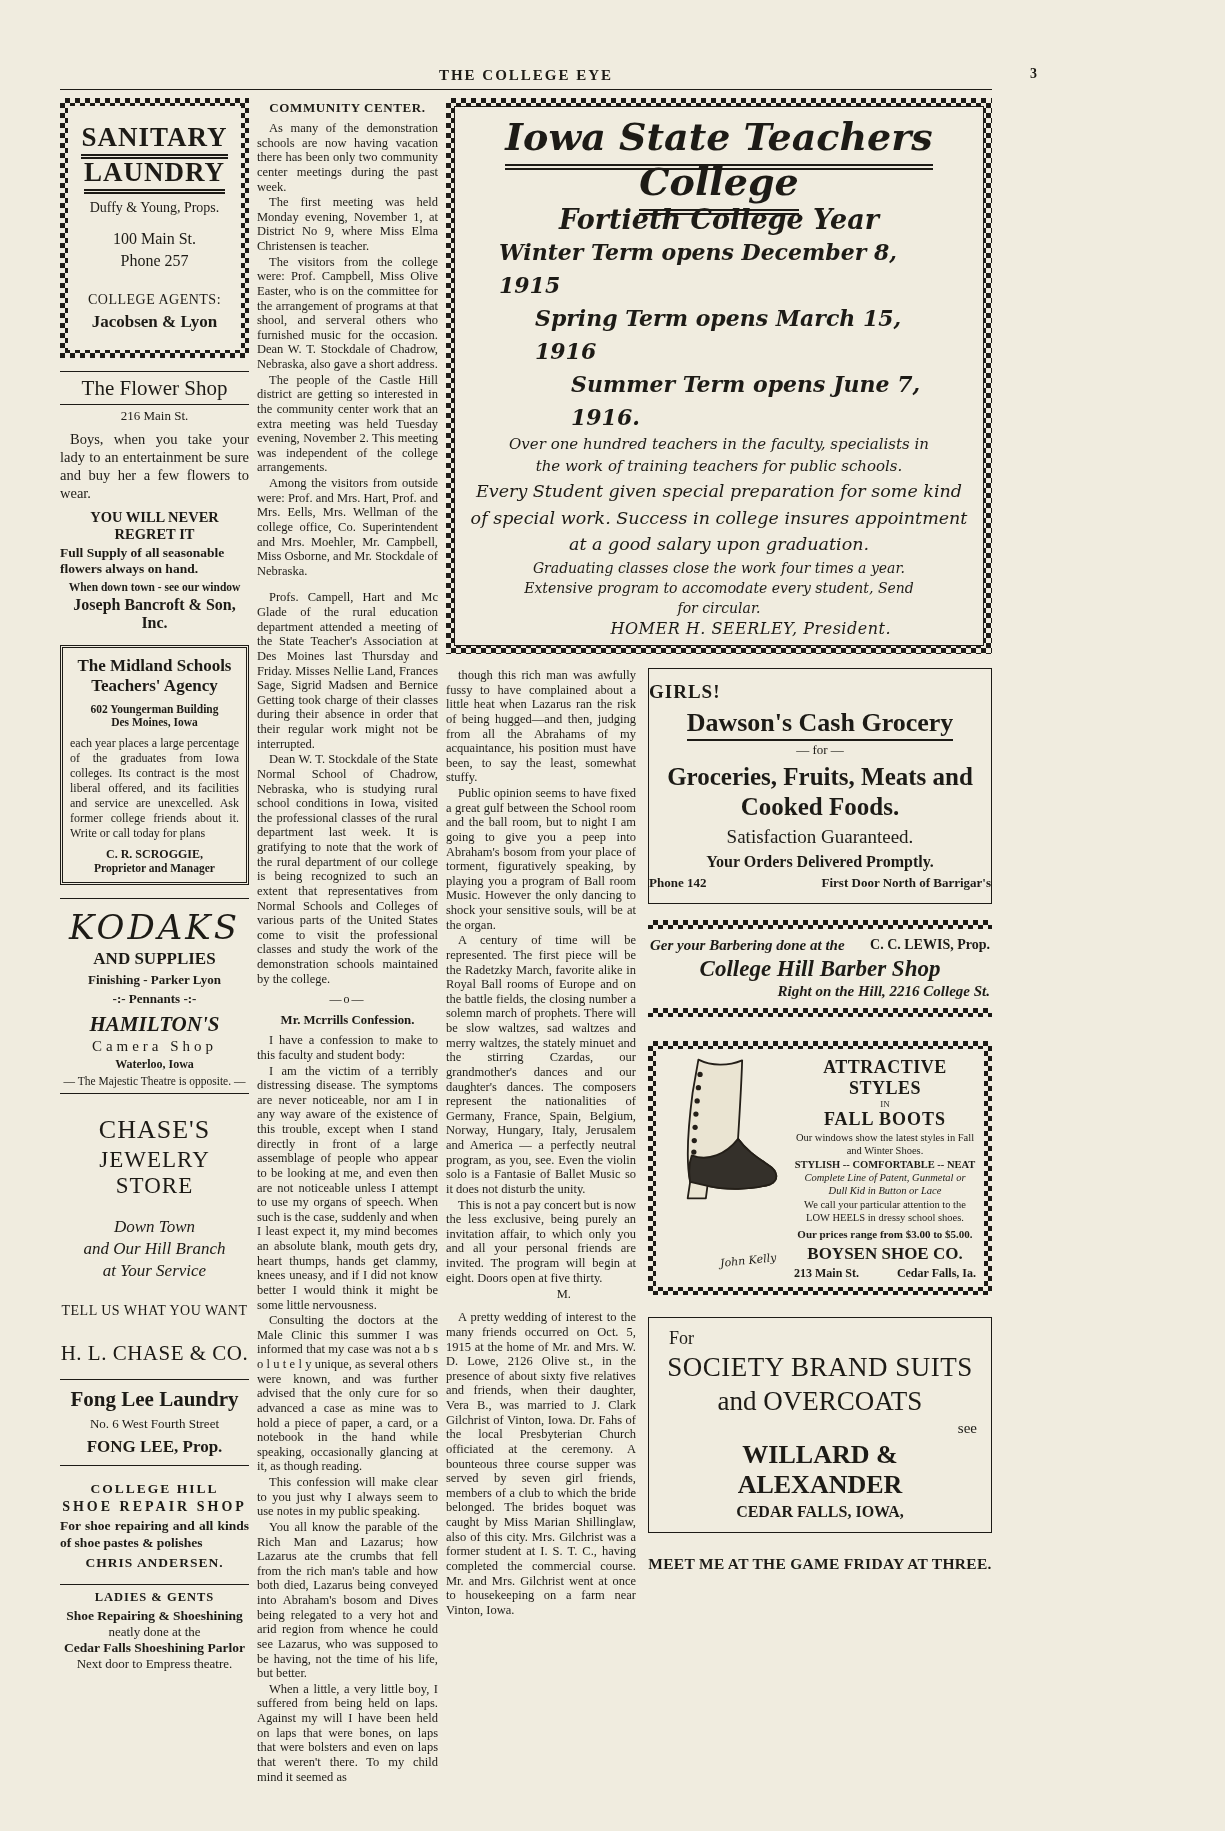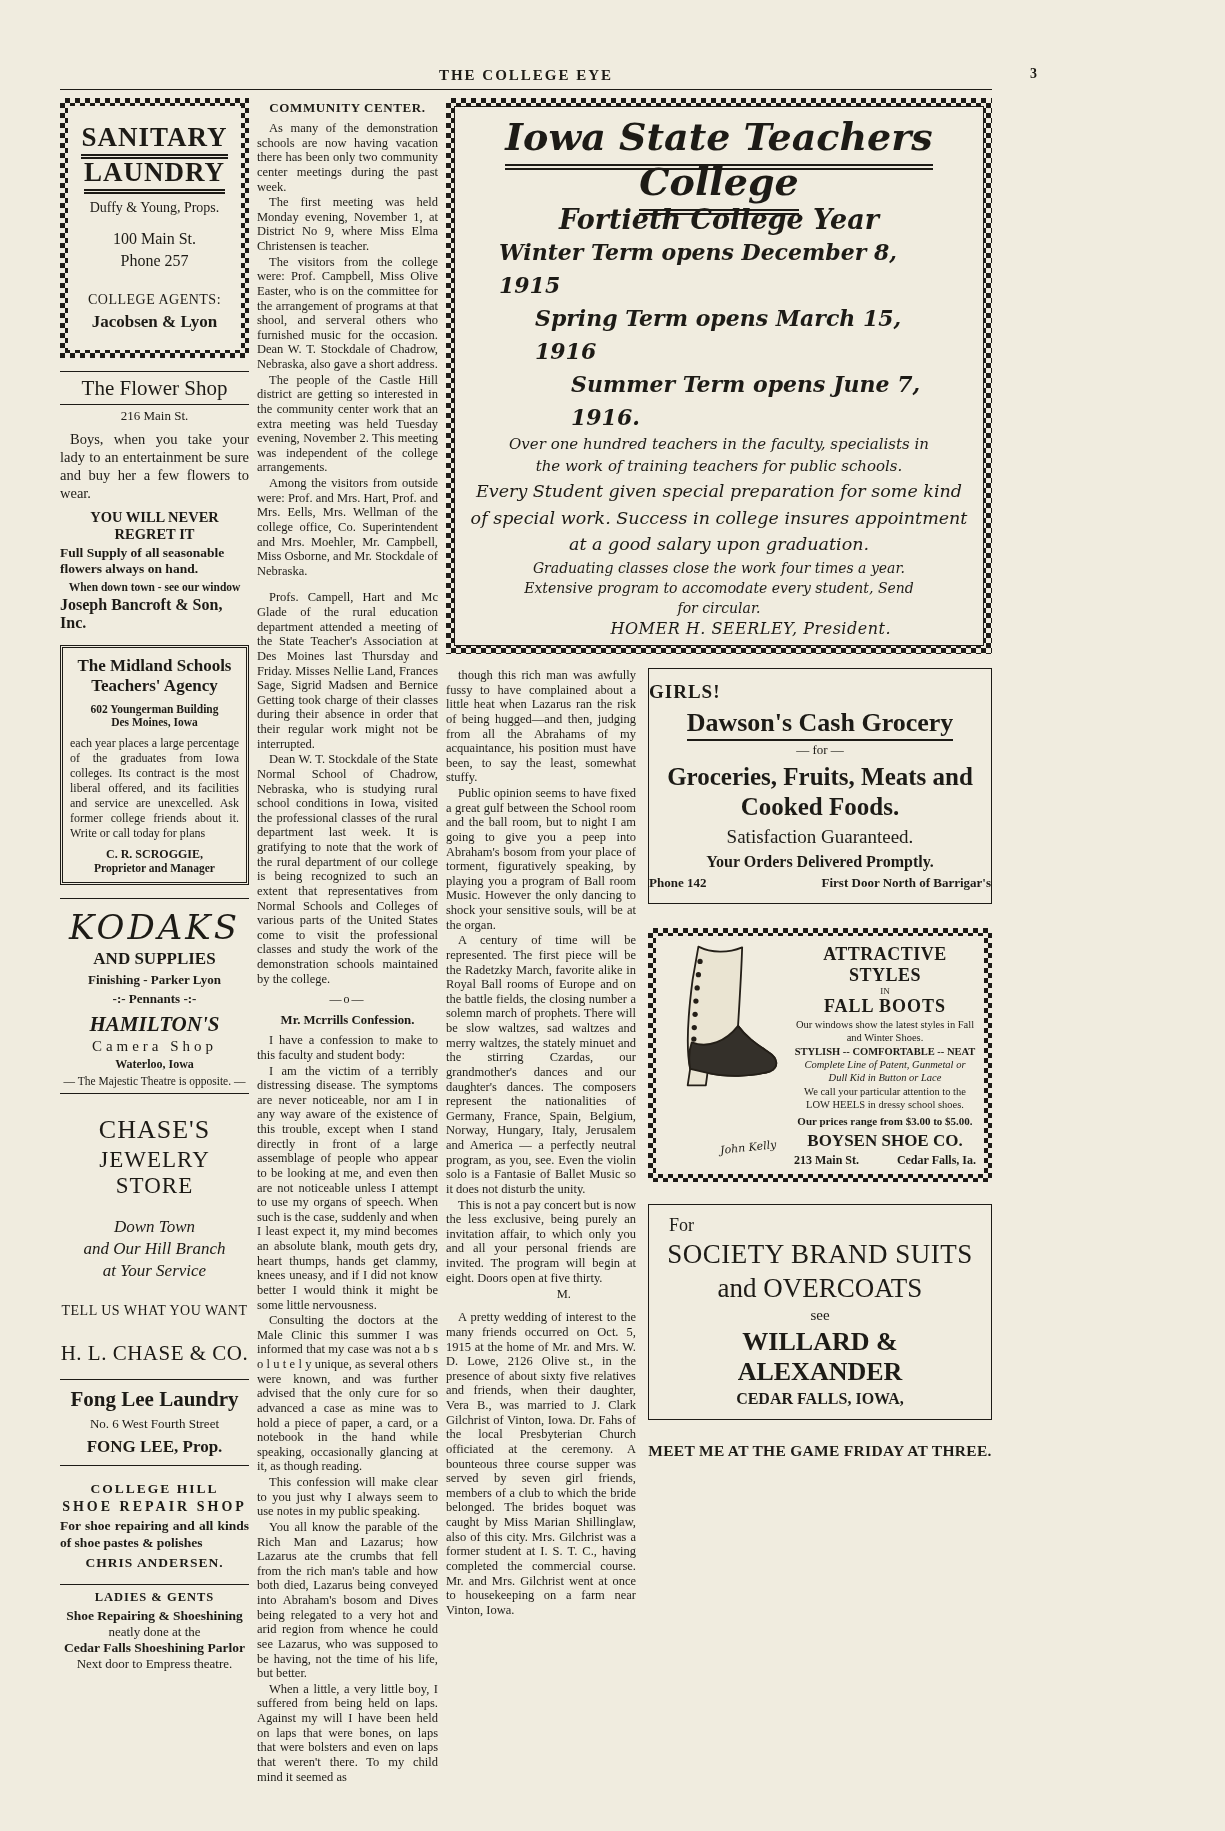--- a/index.html
+++ b/index.html
@@ -71,21 +71,21 @@
   .san-agents { font-size:14px; letter-spacing:.5px; margin-top:22px; }
   .san-agents-name { font-size:17px; font-weight:bold; margin-top:4px; }
 
   .ad-flower { border-top:1.5px solid var(--ink); padding-top:4px; margin-top:2px; }
   .flower-title { text-align:center; font-size:21px; border-bottom:1px solid var(--ink); padding-bottom:3px; }
   .flower-addr { text-align:center; font-size:13px; margin:3px 0 6px; }
   .flower-body { margin:0; font-size:14.5px; line-height:1.25; text-align:justify; text-indent:10px; }
   .flower-never { font-weight:bold; font-size:14.5px; text-align:center; margin:6px 0 2px; }
   .flower-supply { margin:2px 0; font-weight:bold; font-size:13.5px; line-height:1.2; }
   .flower-window { font-weight:bold; font-size:11.5px; text-align:center; margin-top:4px; }
-  .flower-name { font-weight:bold; font-size:16px; text-align:left; margin-top:3px; }
+  .flower-name { font-weight:bold; font-size:16px; text-align:center; margin-top:3px; }
 
   .ad-midland { border:3px double var(--ink); padding:8px 7px; text-align:center; }
   .mid-title { font-size:17px; font-weight:bold; }
   .mid-addr { font-size:11.5px; font-weight:bold; margin-top:7px; }
   .mid-body { font-size:12px; line-height:1.25; text-align:justify; margin:8px 0 6px; text-indent:0; }
   .mid-owner { font-size:12px; font-weight:bold; margin-top:6px; }
   .mid-owner2 { font-size:11.5px; font-weight:bold; }
 
   .ad-kodaks { border-top:1.5px solid var(--ink); border-bottom:1.5px solid var(--ink); padding:8px 2px 6px; text-align:center; }
   .kod-title { font-size:34px; font-style:italic; letter-spacing:3px; font-family:"DejaVu Serif", serif; }
@@ -170,21 +170,21 @@
   .boy-line-i { margin:2px 0 0; font-size:10.5px; font-style:italic; line-height:1.2; }
   .boy-prices { font-size:11px; font-weight:bold; margin-top:3px; }
   .boy-name { font-size:17px; font-weight:bold; margin-top:4px; }
   .boy-row { display:flex; justify-content:space-between; font-size:12px; font-weight:bold; margin-top:2px; }
 
   
   .willard { margin-top:22px; height:216px; display:flex; flex-direction:column; justify-content:space-evenly; padding:8px 14px; }
   .wil-for { font-size:18px; padding-left:6px; }
   .wil-l1 { text-align:center; font-size:27px; letter-spacing:.5px; }
   .wil-l2 { text-align:center; font-size:27px; }
-  .wil-see { text-align:center; font-size:15px; }
+  .wil-see { text-align:right; font-size:15px; }
   .wil-name { text-align:center; font-size:26px; font-weight:bold; }
   .wil-city { text-align:center; font-size:16px; font-weight:bold; }
 
   .meet-line { margin-top:22px; text-align:center; font-size:15.5px; font-weight:bold; letter-spacing:.3px; }
 </style>
 </head>
 <body>
 
 <div class="page">
   <div class="inner-area">
@@ -339,20 +339,30 @@
               <div class="daw-for">— for —</div>
               <div class="daw-items">Groceries, Fruits, Meats and Cooked Foods.</div>
               <div class="daw-sat">Satisfaction Guaranteed.</div>
               <div class="daw-orders">Your Orders Delivered Promptly.</div>
               <div class="daw-row">
                 <span>Phone 142</span>
                 <span>First Door North of Barrigar's</span>
               </div>
             </div>
 
+            <div class="barber">
+              <div class="diamond-row"></div>
+              <div class="barber-row1">
+                <span class="barber-get">Ger your Barbering done at the</span>
+                <span class="barber-prop">C. C. LEWIS, Prop.</span>
+              </div>
+              <div class="barber-name">College Hill Barber Shop</div>
+              <div class="barber-loc">Right on the Hill, 2216 College St.</div>
+              <div class="diamond-row"></div>
+            </div>
 
             <div class="diamond-frame boysen-frame">
               <div class="frame-inner boysen-inner">
                 <div class="boot-wrap">
                   <svg viewBox="0 0 150 195" width="124" height="161">
                     <g stroke="#241f18" stroke-width="2.2" fill="#eae4d2" stroke-linejoin="round">
                       <path d="M44 8 C60 16 80 16 97 9 C96 40 94 72 92 104 C102 118 116 127 129 136 C140 143 142 154 131 159 C108 166 76 166 55 161 L53 176 L31 176 L34 156 C28 128 32 86 37 48 Z"></path>
                       <path d="M92 104 C102 118 116 127 129 136 C140 143 142 154 131 159 C108 166 76 166 55 161 L34 156 C32 144 33 132 36 124 C56 132 78 122 92 104 Z" fill="#34302a"></path>
                     </g>
                     <g fill="#241f18">

